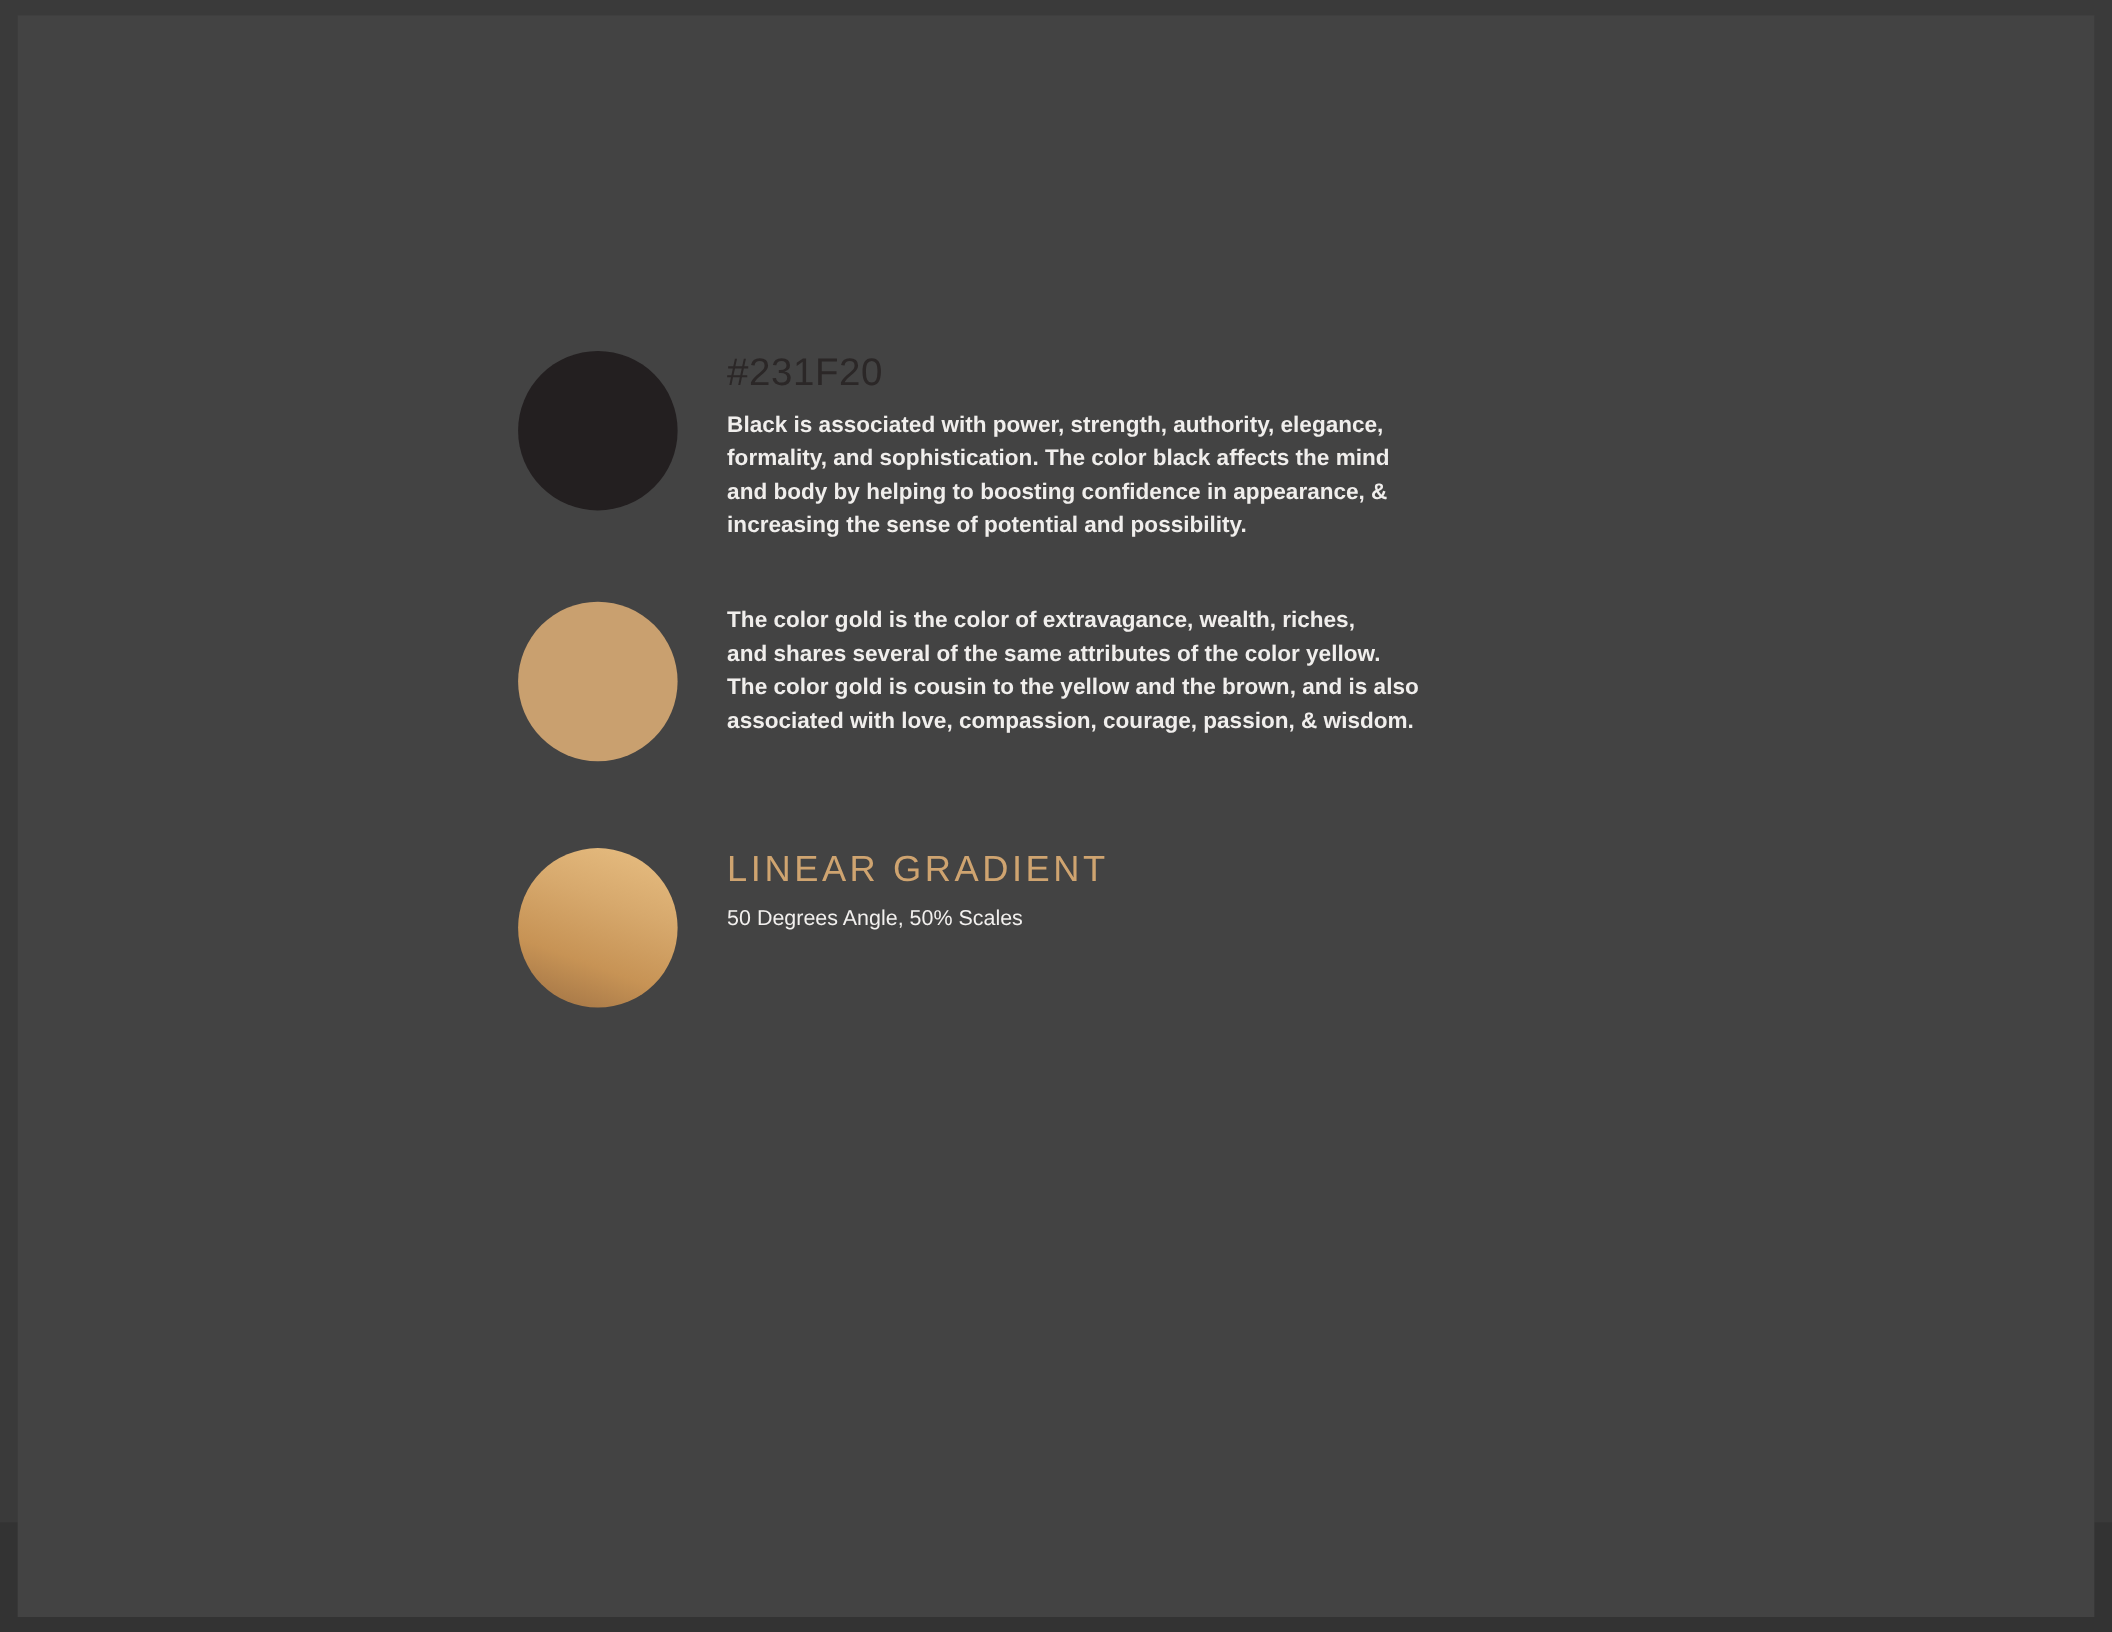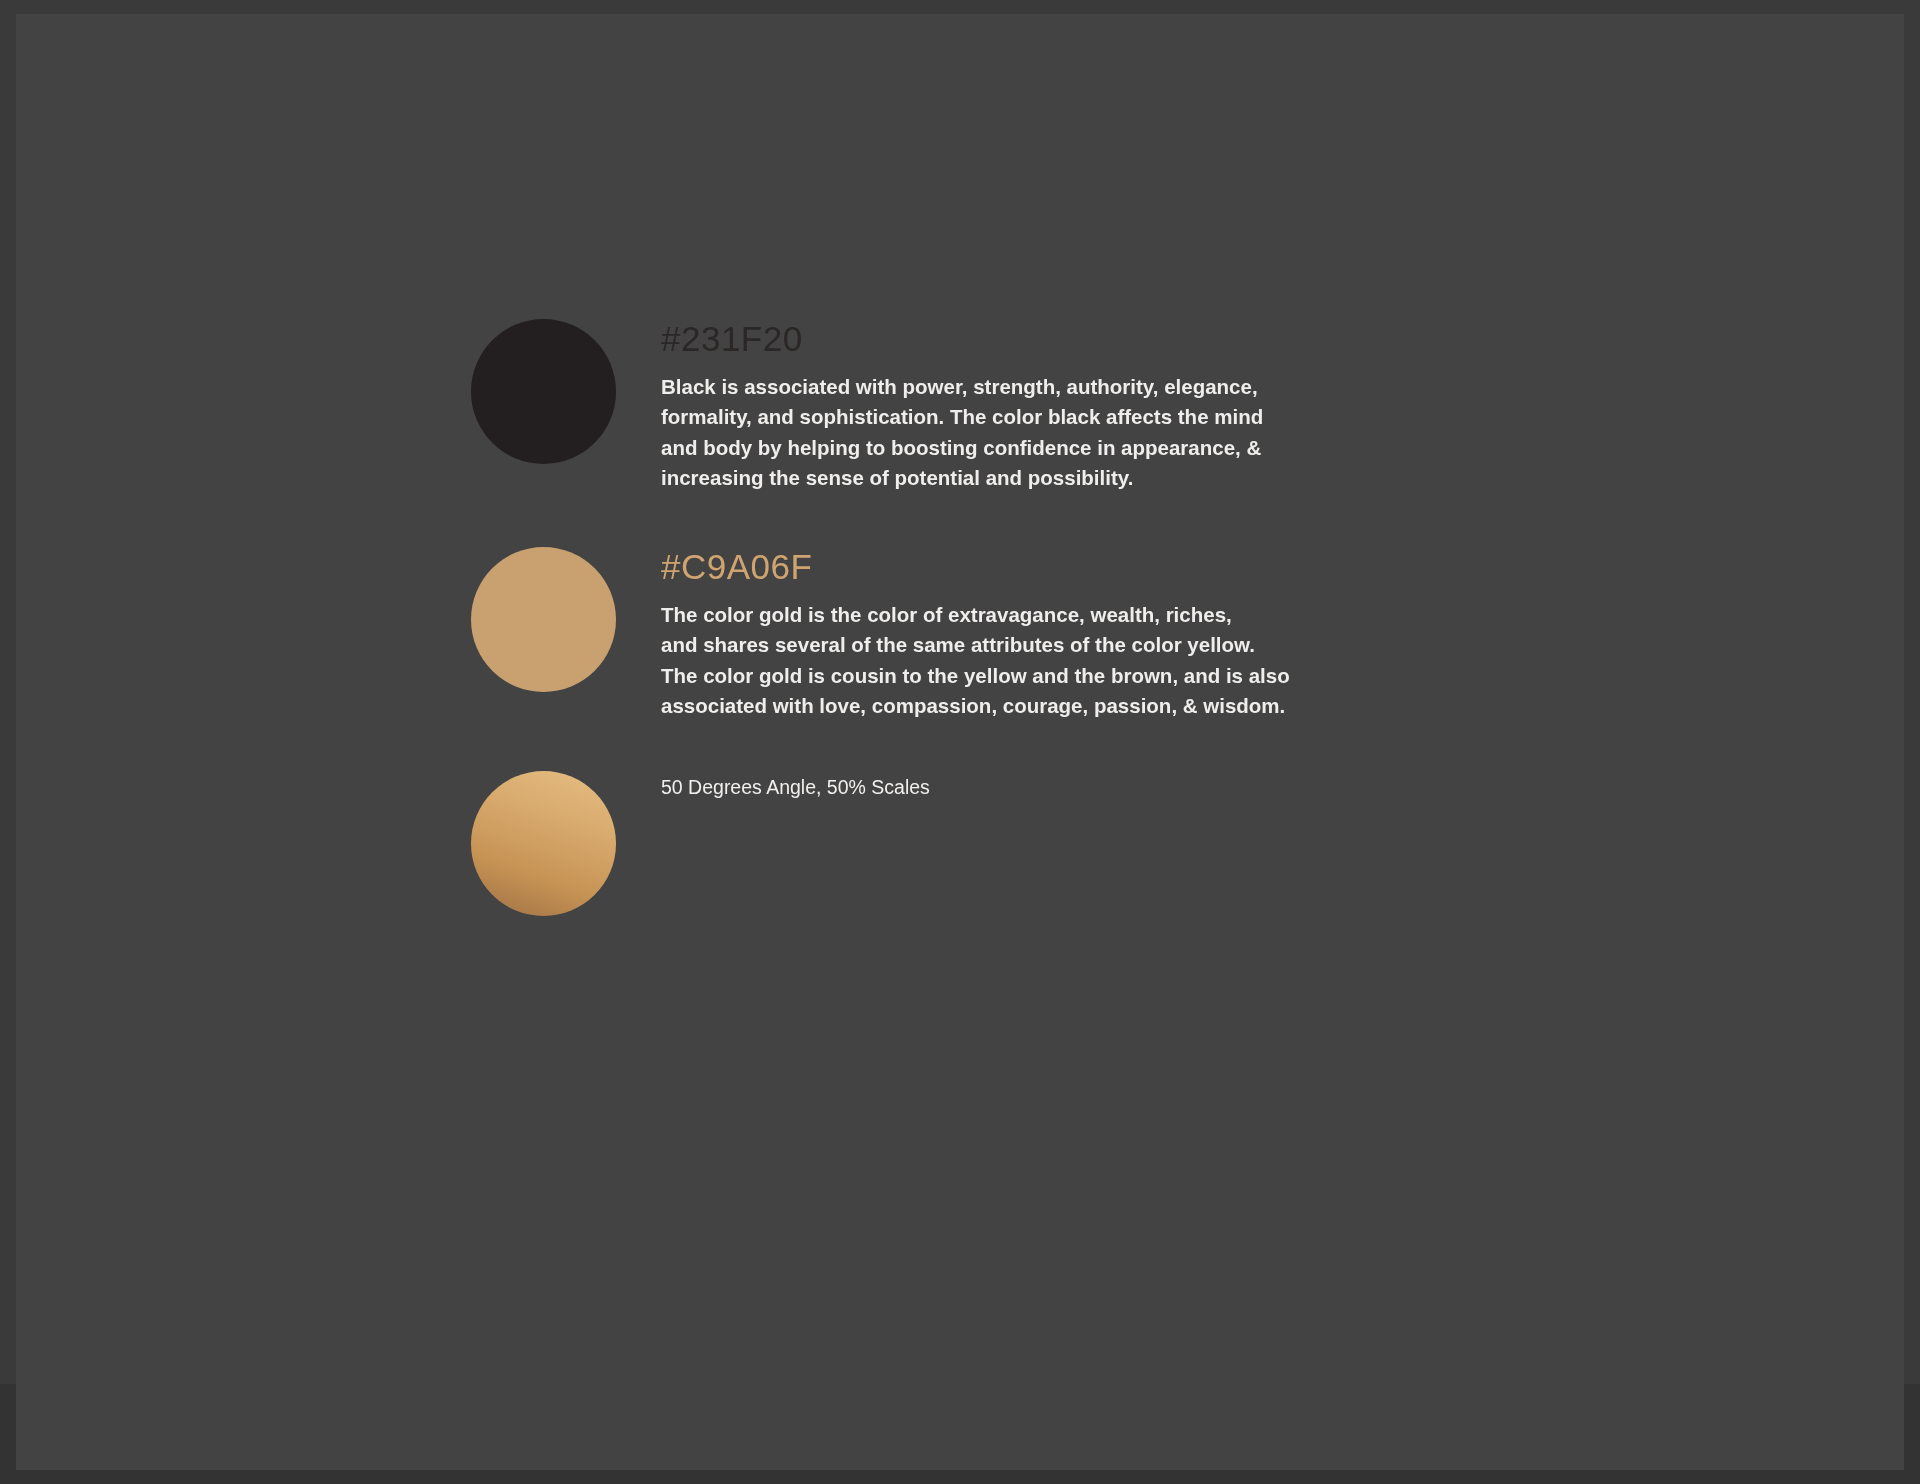--- a/index.html
+++ b/index.html
@@ -113,29 +113,29 @@
         <p class="swatch-body">Black is associated with power, strength, authority, elegance,
 formality, and sophistication. The color black affects the mind
 and body by helping to boosting confidence in appearance, &amp;
 increasing the sense of potential and possibility.</p>
       </div>
     </div>
 
     <div class="swatch-row" id="row-gold">
       <div class="swatch-circle circle-gold"></div>
       <div class="swatch-text">
-        <div class="swatch-heading heading-gold">#C9A06F</div>
         <p class="swatch-body">The color gold is the color of extravagance, wealth, riches,
 and shares several of the same attributes of the color yellow.
 The color gold is cousin to the yellow and the brown, and is also
 associated with love, compassion, courage, passion, &amp; wisdom.</p>
       </div>
     </div>
 
     <div class="swatch-row" id="row-gradient">
       <div class="swatch-circle circle-gradient"></div>
       <div class="swatch-text">
+        <div class="swatch-heading heading-gradient">LINEAR GRADIENT</div>
         <p class="swatch-body-single">50 Degrees Angle, 50% Scales</p>
       </div>
     </div>
 
   </div>
 </div>
 
 </body></html>

